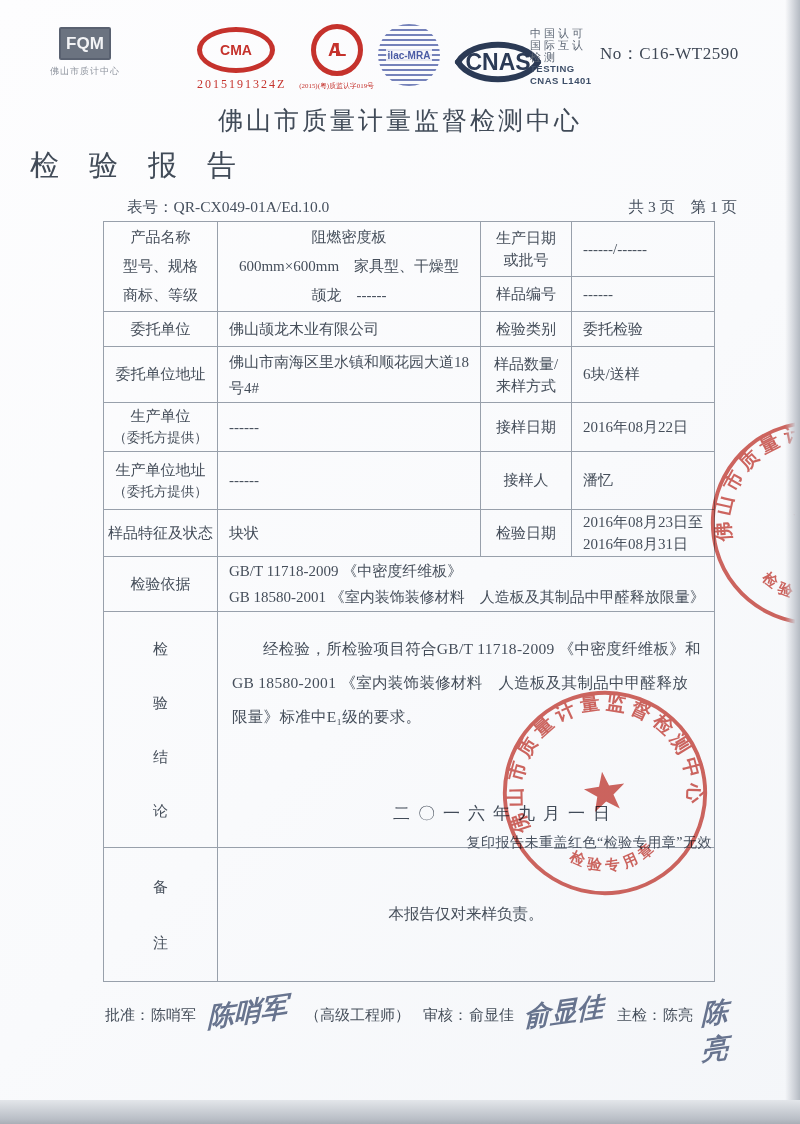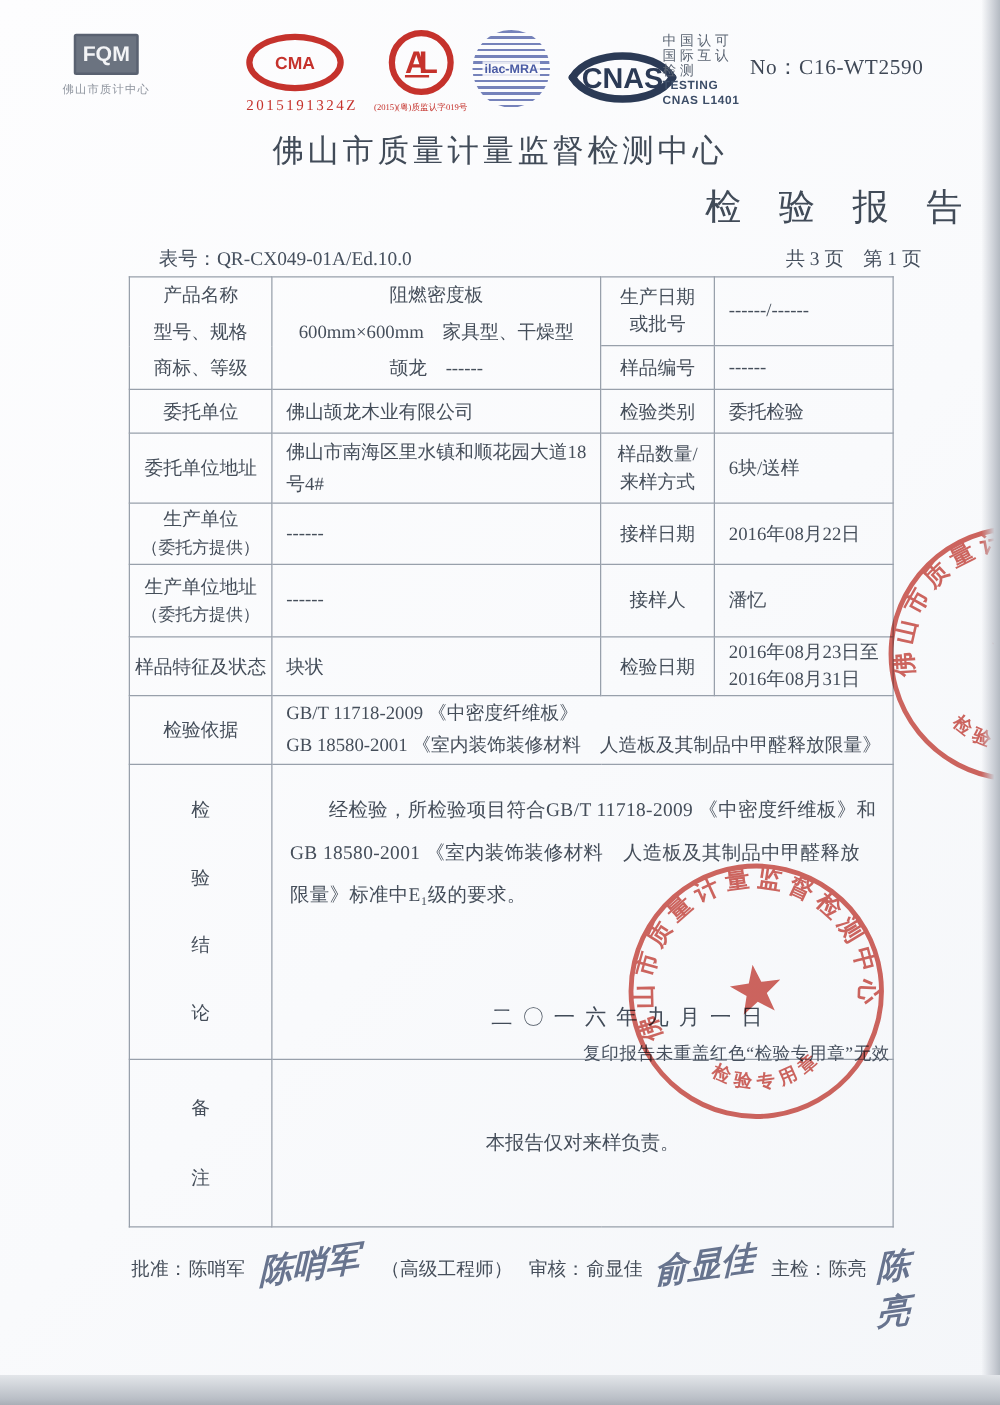--- a/index.html
+++ b/index.html
@@ -24,41 +24,41 @@
 
   .cma { position:absolute; left:197px; top:27px; text-align:center; }
   .cma-oval { width:78px; height:46px; border:5px solid #c5322c; border-radius:50%;
     display:flex; align-items:center; justify-content:center; color:#c5322c;
     font-family:"Liberation Sans","DejaVu Sans",sans-serif; font-weight:bold; font-size:14px; letter-spacing:0; }
   .cma-cap { margin-top:4px; color:#c5322c; font-size:12px; letter-spacing:2px; font-family:"Liberation Serif",serif; }
 
   .cal { position:absolute; left:296px; top:24px; text-align:center; }
   .cal-circle { width:52px; height:52px; margin:0 auto; border:5px solid #c5322c; border-radius:50%;
     display:flex; align-items:center; justify-content:center; color:#c5322c;
-    font-family:"Liberation Sans","DejaVu Sans",sans-serif; font-weight:bold; font-size:25px; letter-spacing:-7px;
-    padding-right:6px;text-decoration:underline; }
+    font-family:"Liberation Sans","DejaVu Sans",sans-serif; font-weight:bold; font-size:19px; letter-spacing:-7px;
+    padding-right:6px; }
   .cal-cap { margin-top:5px; color:#c5322c; font-size:7.5px; white-space:nowrap; transform:scale(.92); }
 
   .ilac { position:absolute; left:378px; top:24px; width:62px; height:62px; border-radius:50%;
     background:repeating-linear-gradient(0deg,#7582ba 0 2px,rgba(255,255,255,0) 2px 5px);
     display:flex; align-items:center; justify-content:center; }
   .ilac-band { background:rgba(250,250,252,.85); color:#4a5ba4; font-family:"Liberation Sans","DejaVu Sans",sans-serif;
     font-weight:bold; font-size:10px; padding:1px 2px; letter-spacing:0; }
 
   .cnas { position:absolute; left:452px; top:36px; }
   .cnas-cap { position:absolute; left:530px; top:27px; font-family:"Liberation Sans","DejaVu Sans",sans-serif; }
   .cnas-cap .zh { font-size:11px; color:#5a6472; letter-spacing:3px; line-height:12px; }
   .cnas-cap .en { font-size:9.5px; color:#3d4e68; font-weight:bold; line-height:12px; letter-spacing:.5px; }
 
   .report-no { position:absolute; left:600px; top:42px; font-size:17px; color:#3f4856; letter-spacing:.5px; }
 
   
   .org-title { position:absolute; left:0; top:104px; width:800px; text-align:center;
     font-size:25px; letter-spacing:3px; color:#414b58; font-weight:500; }
-  .report-title { position:absolute; left:0; top:146px; width:800px; text-align:right;
+  .report-title { position:absolute; left:0; top:146px; width:800px; text-align:left;
     font-size:29px; letter-spacing:30px; text-indent:30px; color:#414b58; }
 
   .form-row { position:absolute; left:103px; top:197px; width:610px; display:flex;
     justify-content:space-between; font-size:15.5px; color:#46505e;margin-left:24px; }
 
   
   table.rep { position:absolute; left:103px; top:221px; width:611px; border-collapse:collapse; table-layout:fixed; }
   table.rep td { border:1px solid #98a0ab; font-size:15px; color:#454e5a; vertical-align:middle; }
   td.lab { text-align:center; }
   td.val { text-align:left; padding-left:11px; padding-right:6px; }

